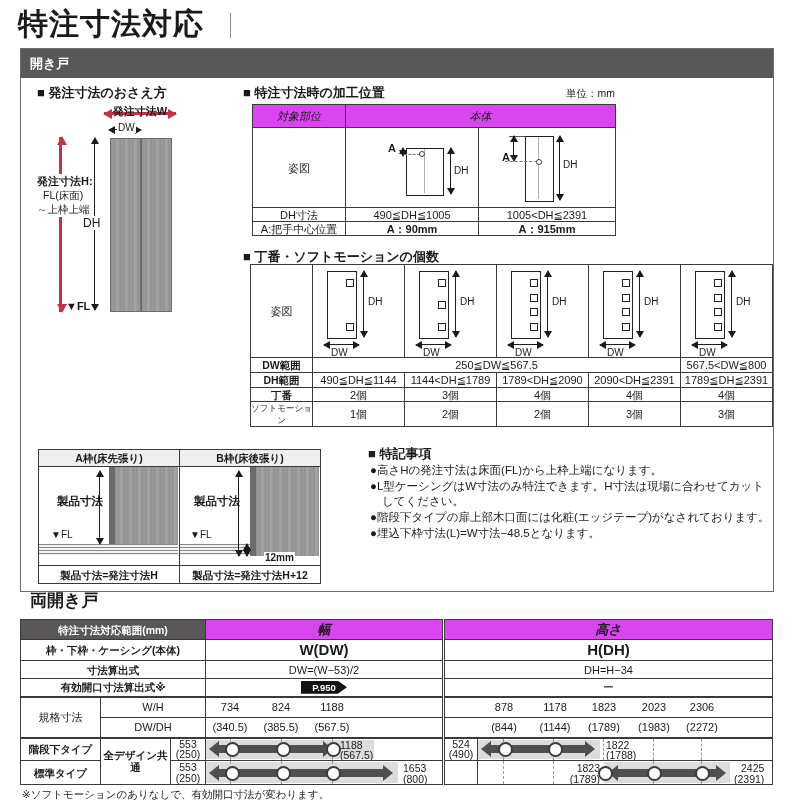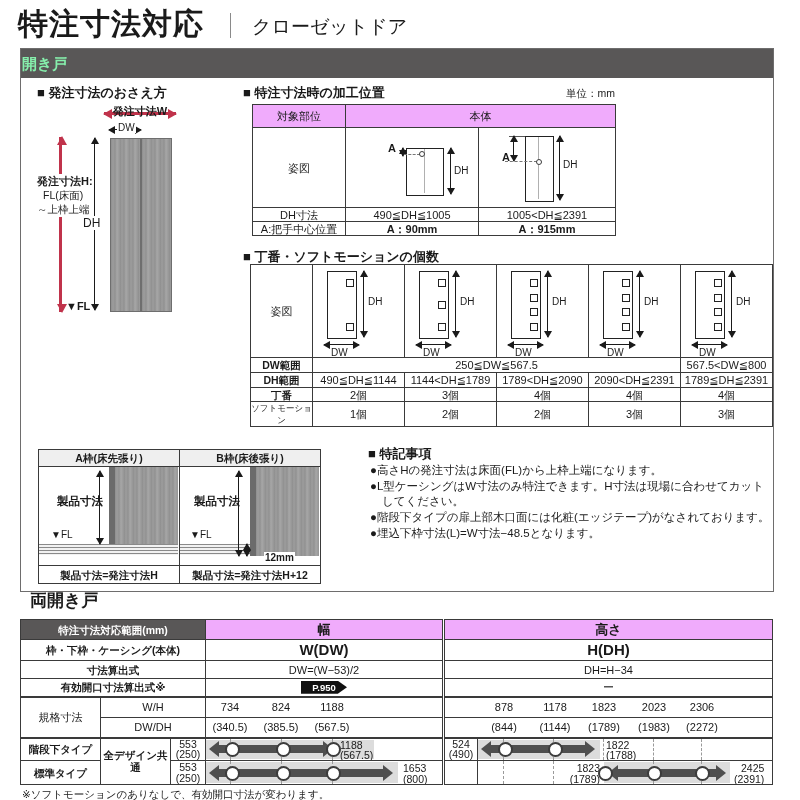--- a/index.html
+++ b/index.html
@@ -33,46 +33,45 @@
   .dot{position:absolute;width:11px;height:11px;border:2px solid #3c3c3c;border-radius:50%;background:#fff;z-index:3;}
   .dashv{position:absolute;top:0;bottom:0;width:0;border-left:1px dashed #9a9a9a;}
   
   .wood{background:repeating-linear-gradient(90deg,#8e8e8e 0px,#9d9d9d 2px,#919191 4px,#a7a7a7 6px,#959595 9px);}
   .floor{background:repeating-linear-gradient(180deg,#8a8a8a 0px,#8a8a8a 1px,#f2f2f2 1px,#f2f2f2 3px);}
   
   table{border-collapse:collapse;table-layout:fixed;position:absolute;background:#fff;}
   td{border:1px solid #3a3a3a;text-align:center;vertical-align:middle;padding:0;overflow:hidden;
      font-size:11px;line-height:12px;}
   .t1,.t2,.t3,.t4{border:1.5px solid #3a3a3a;}
-  .hdr{background:#f0abfc;}
+  .hdr{background:#d946ef;font-style:italic;}
   .dark{background:#595757;color:#fff;}
   .rel{position:relative;}
   .small{font-size:10.5px;font-weight:bold;}
   .tiny{font-size:8.5px;}
   .b{font-weight:bold;}
   .mm{font-size:10.5px;line-height:10.5px;}
   .numspan{position:absolute;transform:translateX(-50%);top:50%;margin-top:-6px;font-size:11px;}
   .lblwhite{background:#fff;padding:0 1px;z-index:2;}
   .hinge{position:absolute;width:6px;height:6px;border:1px solid #222;background:#fff;}
   .sect-bar{position:absolute;left:0;top:0;right:0;height:29px;background:#595757;}
-  .sect-bar span{color:#86efac;font-weight:bold;font-size:15px;line-height:29px;padding-left:1px;}
+  .sect-bar span{color:#ffffff;font-weight:bold;font-size:13px;line-height:29px;padding-left:9px;}
   .badge{display:inline-block;background:#111;color:#fff;font-weight:bold;font-size:9.5px;
          line-height:13px;width:46px;height:13px;
          clip-path:polygon(0 0,80% 0,100% 50%,80% 100%,0 100%);}
   .notes li{list-style:none;font-size:11.5px;line-height:15px;padding-left:12px;text-indent:-12px;margin:0 0 1px 0;}
   .notes{margin:0;padding:0;}
 </style>
 </head>
 <body>
 
 <div id="page">
 
   <div class="abs" style="left:18px;top:4px;font-size:30px;font-weight:bold;letter-spacing:1px;">特注寸法対応</div>
   <div class="abs" style="left:230px;top:13px;width:1px;height:25px;background:#8a8a8a;"></div>
-  <div class="abs" style="left:252px;top:14px;font-size:19px;">クローゼットドア</div>
 
   <div class="abs" style="left:20px;top:48px;width:752px;height:542px;border:1.5px solid #6e6d6d;">
     <div class="sect-bar">
       <span>開き戸</span>
     </div>
   </div>
 
   <div class="abs b" style="left:37px;top:84px;font-size:13px;">■ 発注寸法のおさえ方</div>
 
   <div class="abs red varrow" style="left:59px;top:137px;height:175px;"></div>

